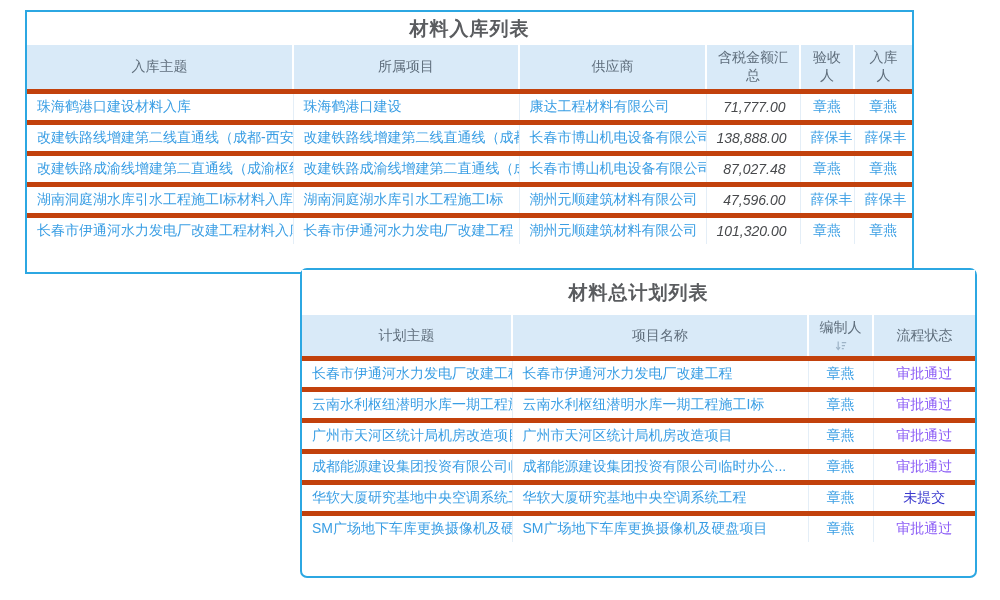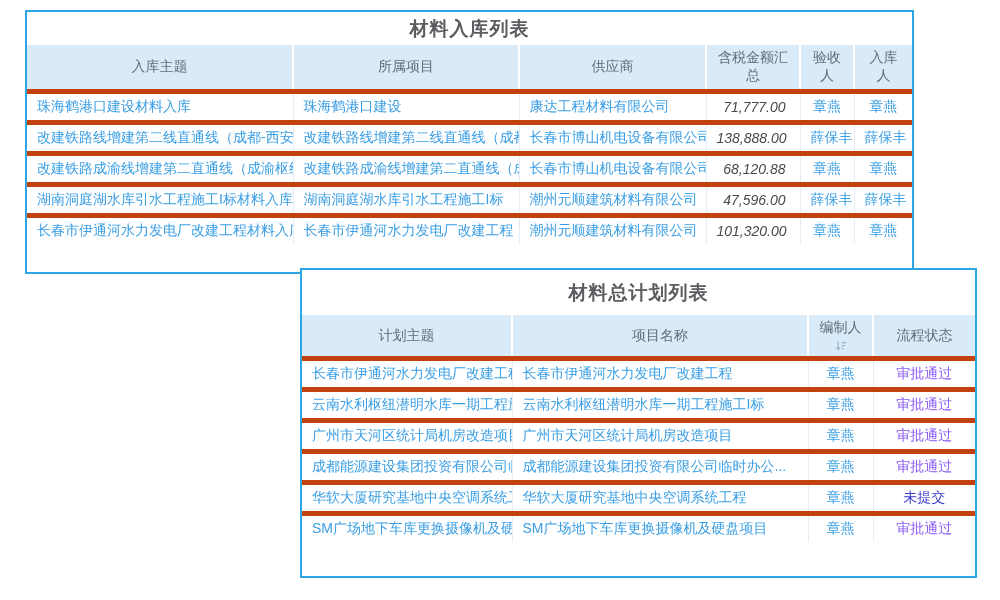--- a/index.html
+++ b/index.html
@@ -1,21 +1,21 @@
 <!DOCTYPE html>
 <html><head>
 <meta charset="utf-8">
 <style>
   html,body{margin:0;padding:0;background:#fff;}
   body{width:1000px;height:600px;font-family:"Liberation Sans","DejaVu Sans",sans-serif;}
   .stage{position:relative;width:1000px;height:600px;background:#fff;overflow:hidden;}
 
   .panel{position:absolute;border:2px solid #2ca7e2;background:#fff;box-sizing:border-box;}
   .panel-inbound{left:25px;top:10px;width:889px;height:264px;}
-  .panel-plan{left:300px;top:268px;width:677px;height:310px;}
+  .panel-plan{left:300px;top:268px;width:677px;height:310px;border-radius:7px;}
 
   .ptitle{display:flex;align-items:center;justify-content:center;
           font-size:19px;font-weight:bold;color:#5a5c5f;letter-spacing:1px;background:#fff;}
   .panel-inbound .ptitle{height:33px;}
   .panel-plan .ptitle{height:45px;}
 
   table{border-collapse:collapse;table-layout:fixed;width:100%;}
   th{background:#d9eaf8;color:#5f6e7c;font-weight:normal;font-size:14px;
      text-align:center;vertical-align:middle;padding:4px 8px;
      border-right:2px solid #ffffff;box-sizing:border-box;}
@@ -79,21 +79,21 @@
           <td class="t-left">改建铁路线增建第二线直通线（成都-...</td>
           <td class="t-left">长春市博山机电设备有限公司</td>
           <td class="amount">138,888.00</td>
           <td class="t-center">薛保丰</td>
           <td class="t-center">薛保丰</td>
         </tr>
         <tr>
           <td class="t-left">改建铁路成渝线增建第二直通线（成渝枢纽）...</td>
           <td class="t-left">改建铁路成渝线增建第二直通线（成...</td>
           <td class="t-left">长春市博山机电设备有限公司</td>
-          <td class="amount">68,120.88</td>
+          <td class="amount">87,027.48</td>
           <td class="t-center">章燕</td>
           <td class="t-center">章燕</td>
         </tr>
         <tr>
           <td class="t-left">湖南洞庭湖水库引水工程施工I标材料入库</td>
           <td class="t-left">湖南洞庭湖水库引水工程施工I标</td>
           <td class="t-left">潮州元顺建筑材料有限公司</td>
           <td class="amount">47,596.00</td>
           <td class="t-center">薛保丰</td>
           <td class="t-center">薛保丰</td>

